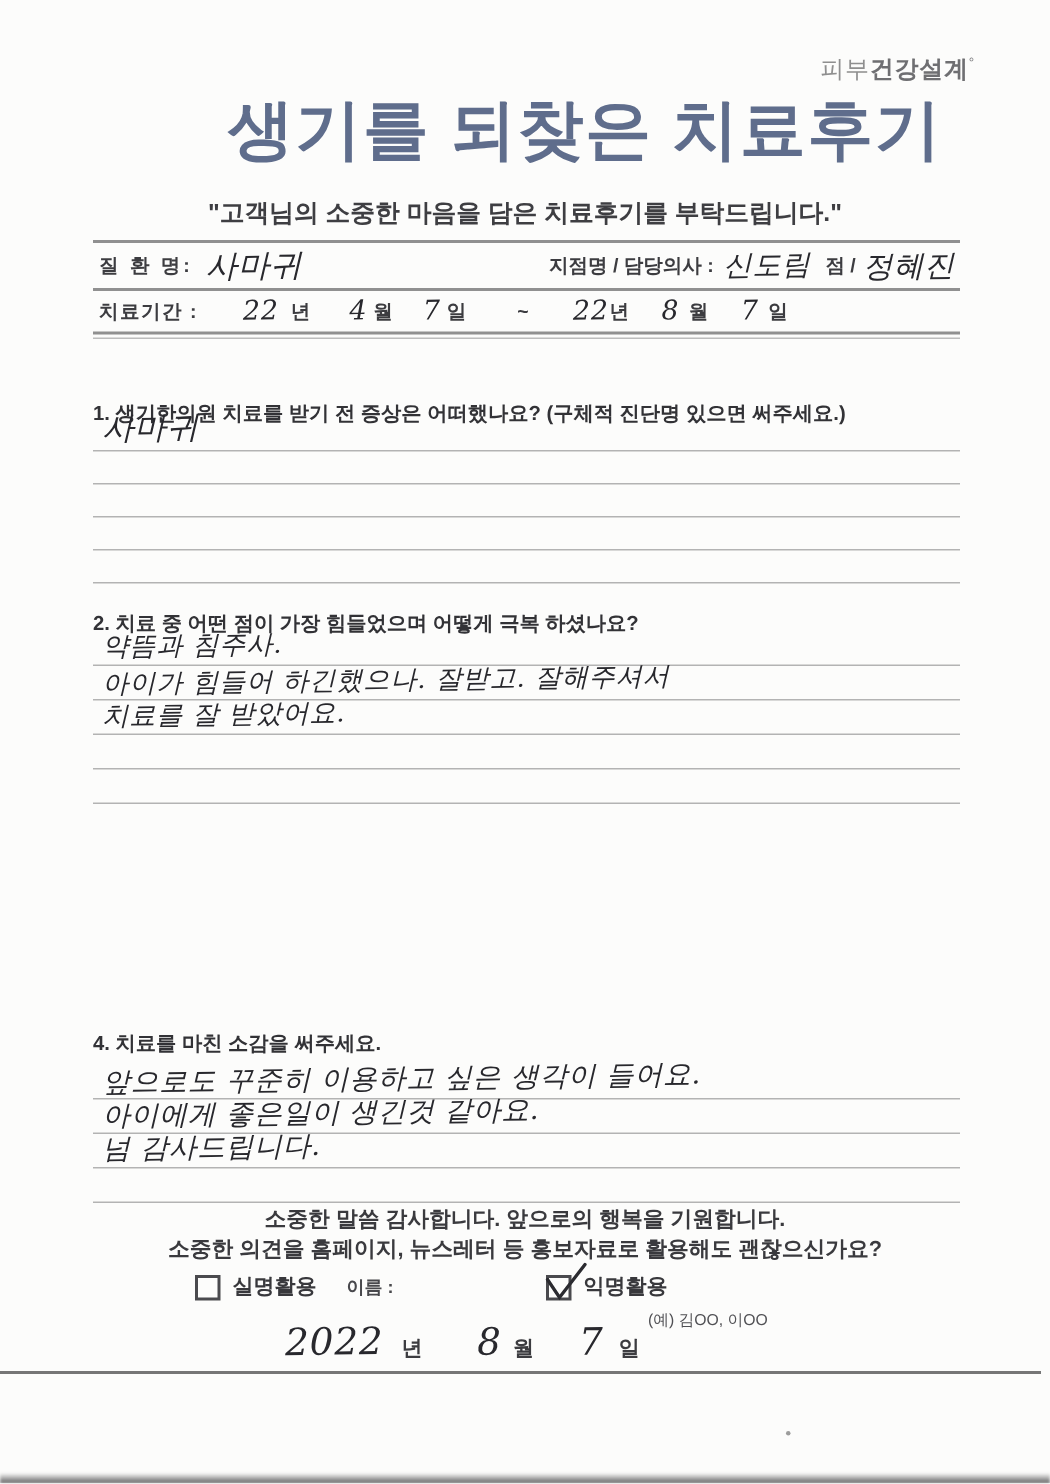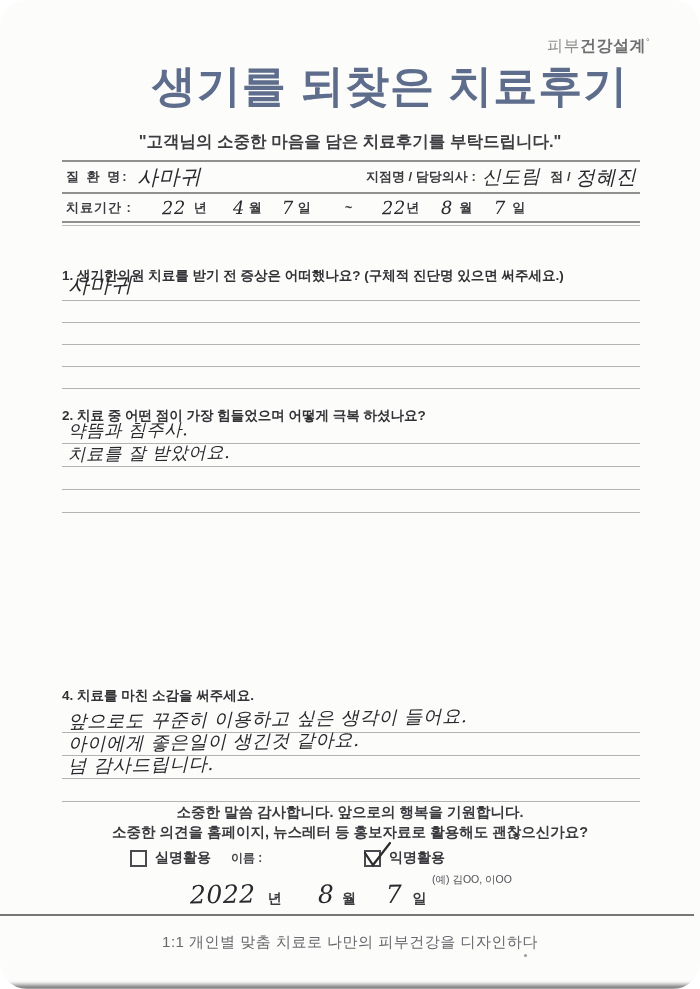--- a/index.html
+++ b/index.html
@@ -4,21 +4,20 @@
 <style>
   html, body { margin: 0; padding: 0; background: #ffffff; }
   .page {
     position: relative;
     width: 700px;
     height: 989px;
     background: #fcfcfb;
     font-family: "Liberation Sans", sans-serif;
     color: #3a3a3e;
     overflow: hidden;
-    border-radius: 27px;
   }
 
   
   .logo {
     position: absolute; top: 36px; right: 50px;
     font-size: 16px; color: #8f8f8f; letter-spacing: 0.5px;
     white-space: nowrap;
   }
   .logo .bold { font-weight: 700; color: #6f6f72; }
   .logo .mark { font-size: 9px; vertical-align: super; color: #7a7a7d; }
@@ -196,20 +195,23 @@
         <span class="hw"></span>
       </div>
   </div>
 
   <div class="q q2">
     <div class="q-label">2. 치료 중 어떤 점이 가장 힘들었으며 어떻게 극복 하셨나요?</div>
     <div class="ln first">
         <span class="hw">약뜸과 침주사.</span>
       </div>
     <div class="ln">
+        <span class="hw">아이가 힘들어 하긴했으나. 잘받고. 잘해주셔서</span>
+      </div>
+    <div class="ln">
         <span class="hw">치료를 잘 받았어요.</span>
       </div>
     <div class="ln">
         <span class="hw"></span>
       </div>
     <div class="ln">
         <span class="hw"></span>
       </div>
   </div>
 
@@ -255,17 +257,16 @@
   <div class="date-row">
     <span class="hw">2022</span>
     <span class="unit du-year">년</span>
     <span class="hw hw-month">8</span>
     <span class="unit du-month">월</span>
     <span class="hw hw-day">7</span>
     <span class="unit du-day">일</span>
   </div>
 
   <div class="rule"></div>
-  <div class="tagline">1:1 개인별 맞춤 치료로 나만의 피부건강을 디자인하다</div>
   <div class="speck"></div>
   <div class="scan-edge"></div>
 
 </div>
 
 </body></html>

